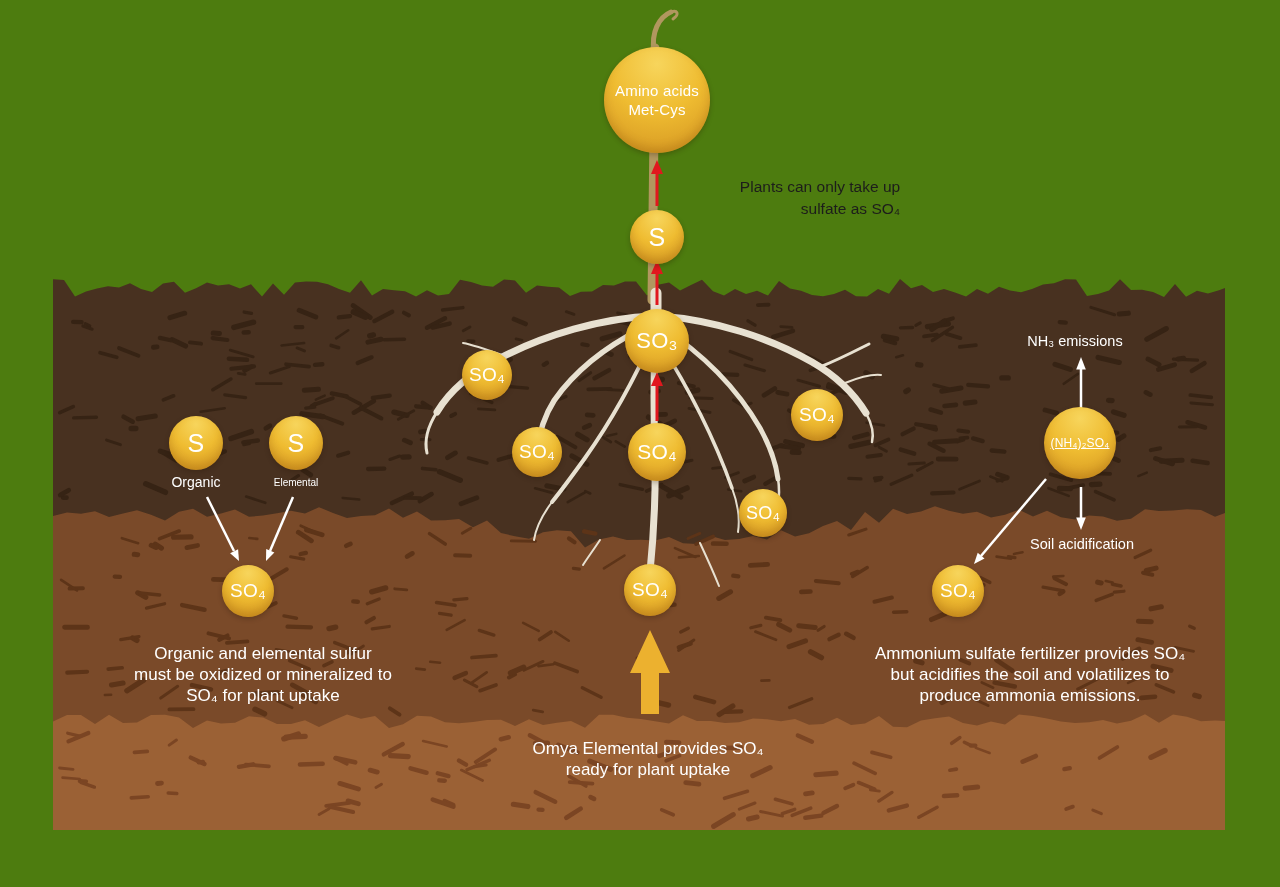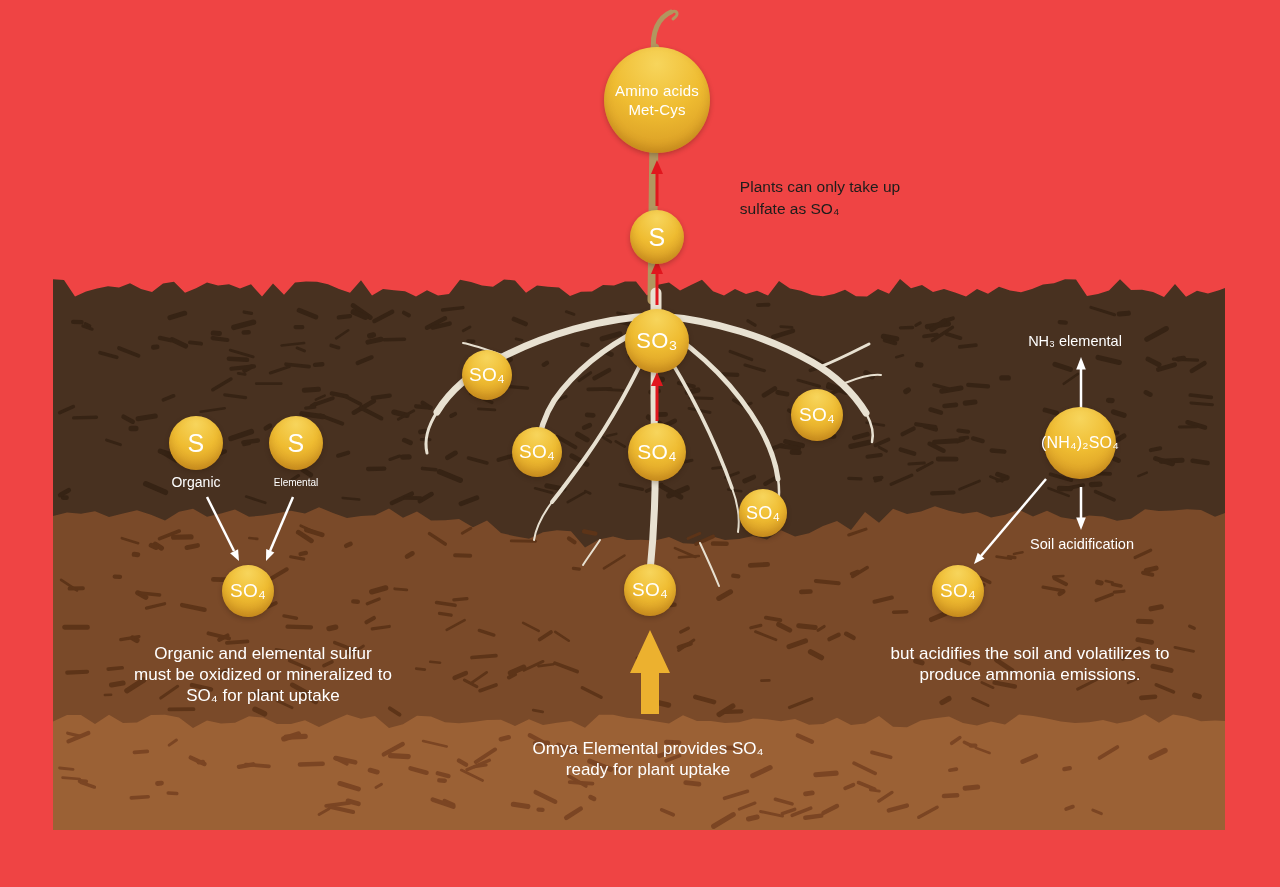--- a/index.html
+++ b/index.html
@@ -1,35 +1,35 @@
 <!DOCTYPE html>
 <html><head>
 <meta charset="utf-8">
 <style>
   html,body{margin:0;padding:0;background:#ffffff;}
   .stage{
-    position:relative;width:1280px;height:887px;background:#ef4444;overflow:hidden;
+    position:relative;width:1280px;height:887px;background:#4d7c0f;overflow:hidden;
     font-family:"Liberation Sans","DejaVu Sans",sans-serif;
   }
   .scene{position:absolute;left:0;top:0;}
   
   .node{
     position:absolute;border-radius:50%;display:flex;flex-direction:column;
     align-items:center;justify-content:center;color:#fff;text-align:center;
     transform:translate(-50%,-50%);line-height:1.05;
     background:radial-gradient(circle at 50% 16%, #f7d55c 0%, #efbc31 46%, #d19120 100%);
     box-shadow:0 2px 5px rgba(40,20,0,.28), inset 0 -5px 9px rgba(125,70,0,.22);
     letter-spacing:.2px;
   }
   .node span{display:block;}
   
   .lbl{position:absolute;transform:translate(-50%,-50%);color:#fff;white-space:nowrap;}
   .caption{position:absolute;transform:translateX(-50%);color:#fff;text-align:center;
     font-size:17px;line-height:21px;white-space:nowrap;}
-  .callout-dark{position:absolute;transform:translateX(-50%);color:#1d1d1b;text-align:left;
+  .callout-dark{position:absolute;transform:translateX(-50%);color:#1d1d1b;text-align:right;
     font-size:15.5px;line-height:22px;white-space:nowrap;}
 </style>
 </head>
 <body>
 
 <div class="stage">
 
   <svg class="scene" width="1280" height="887" viewBox="0 0 1280 887">
 
     <g id="soil-layers">
@@ -673,44 +673,45 @@
   </div>
   <div class="node" style="left:296px;top:443px;width:54px;height:54px;font-size:25px;">
     <span>S</span>
   </div>
   <div class="node" style="left:248px;top:591px;width:52px;height:52px;font-size:19px;">
     <span>SO₄</span>
   </div>
   <div class="node" style="left:650px;top:590px;width:52px;height:52px;font-size:19px;">
     <span>SO₄</span>
   </div>
-  <div class="node" style="left:1080px;top:443px;width:72px;height:72px;font-size:16px;">
+  <div class="node" style="left:1080px;top:443px;width:72px;height:72px;font-size:12px;text-decoration:underline;">
     <span>(NH₄)₂SO₄</span>
   </div>
   <div class="node" style="left:958px;top:591px;width:52px;height:52px;font-size:19px;">
     <span>SO₄</span>
   </div>
 
   <div class="lbl" style="left:196px;top:482px;font-size:14px;">Organic</div>
   <div class="lbl" style="left:296px;top:482px;font-size:10px;">Elemental</div>
-  <div class="lbl" style="left:1075px;top:341px;font-size:14.5px;">NH₃ elemental</div>
+  <div class="lbl" style="left:1075px;top:341px;font-size:14.5px;">NH₃ emissions</div>
   <div class="lbl" style="left:1082px;top:544px;font-size:14.5px;">Soil acidification</div>
 
   <div class="callout-dark" style="left:820px;top:176px;">
     <div>Plants can only take up</div>
     <div>sulfate as SO₄</div>
   </div>
 
   <div class="caption" style="left:263px;top:643px;">
     <div>Organic and elemental sulfur</div>
     <div>must be oxidized or mineralized to</div>
     <div>SO₄ for plant uptake</div>
   </div>
   <div class="caption" style="left:648px;top:738px;">
     <div>Omya Elemental provides SO₄</div>
     <div>ready for plant uptake</div>
   </div>
   <div class="caption" style="left:1030px;top:643px;">
+    <div>Ammonium sulfate fertilizer provides SO₄</div>
     <div>but acidifies the soil and volatilizes to</div>
     <div>produce ammonia emissions.</div>
   </div>
 
 </div>
 
 </body></html>

